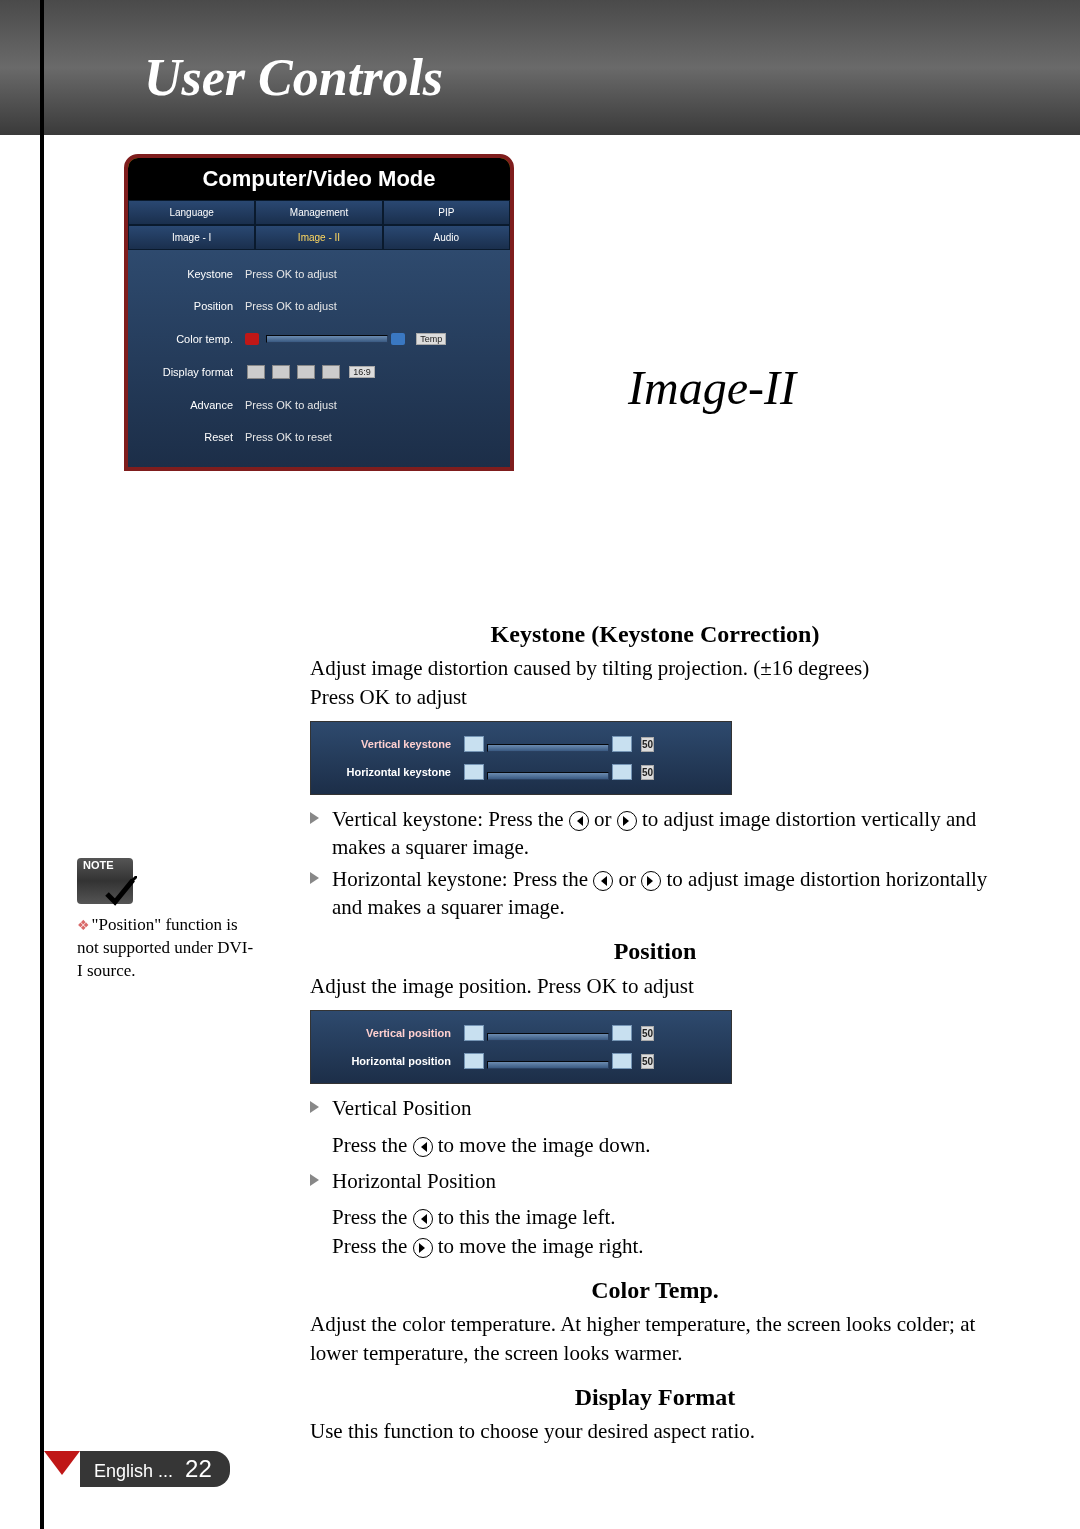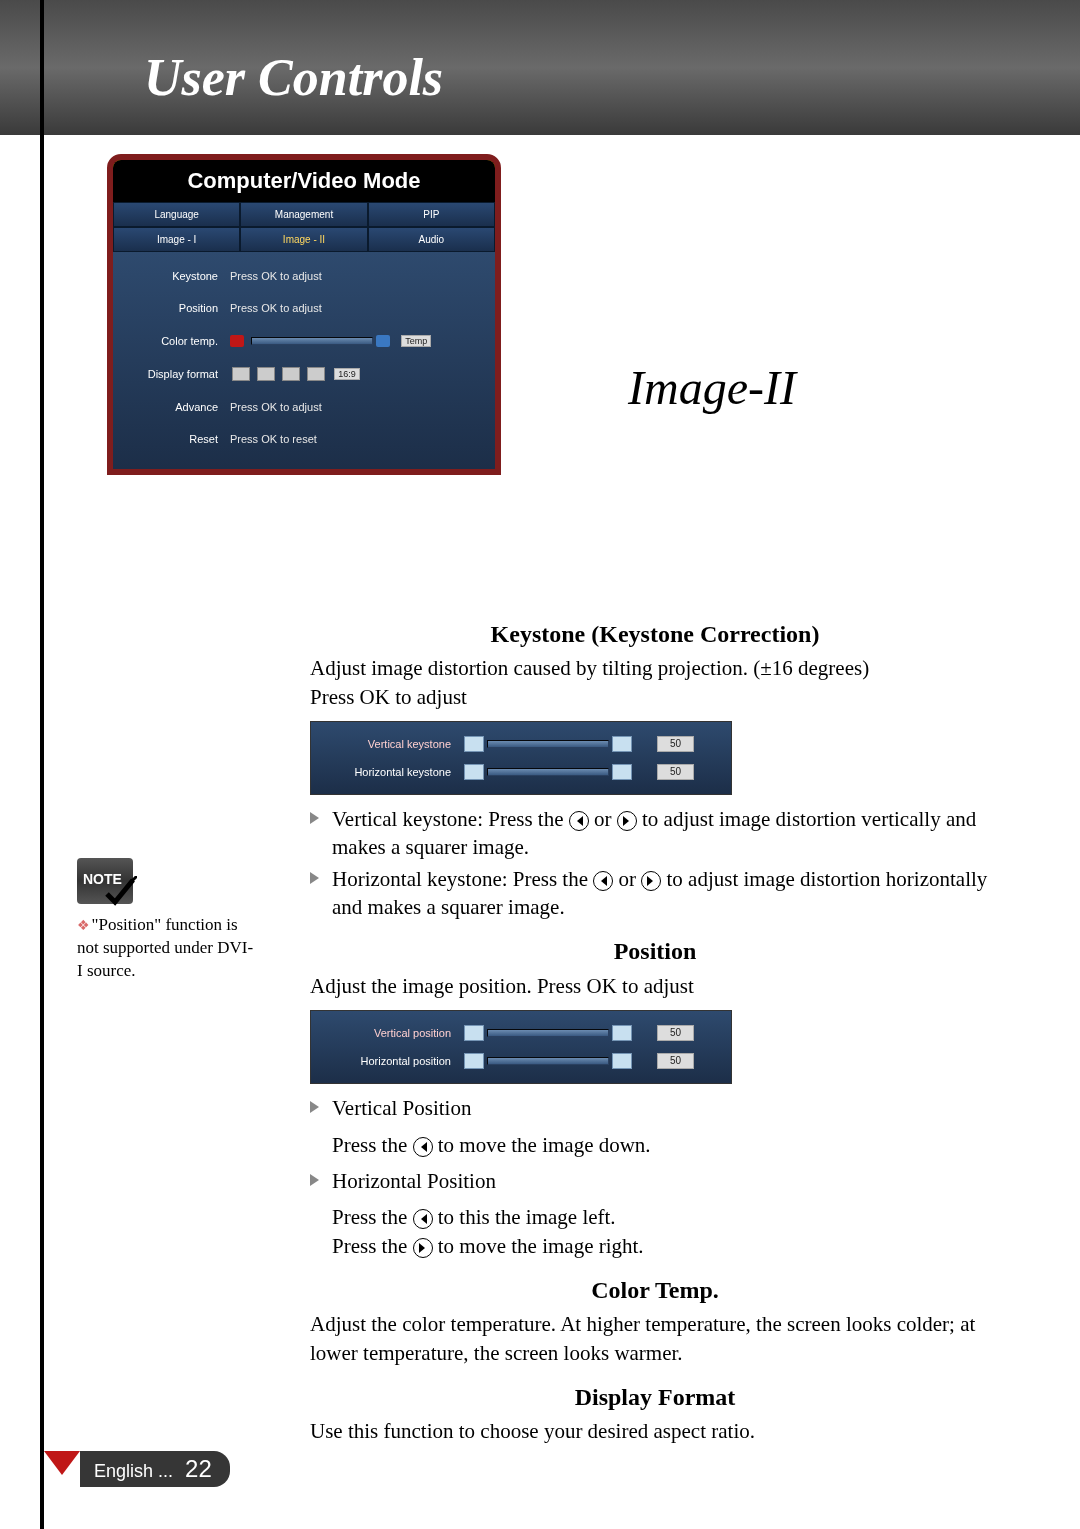--- a/index.html
+++ b/index.html
@@ -37,24 +37,24 @@
   position: absolute;
   left: 144px;
   top: 48px;
   font-style: italic;
   font-weight: bold;
   font-size: 52px;
   color: #fff;
 }
 .osd-panel {
   position: absolute;
-  left: 107px;
+  left: 124px;
   top: 154px;
   width: 382px;
-  border: 6px solid #7f1d1d;
+  border: 4px solid #7f1d1d;
   background: #eab308;
   border-radius: 14px 14px 0 0;
   overflow: hidden;
 }
 .osd-title-bar {
   background: #000;
   color: #fff;
   font-family: Arial, sans-serif;
   font-size: 22px;
   font-weight: bold;
@@ -144,47 +144,47 @@
   text-align: center;
 }
 .keystone-panel, .position-panel {
   width: 400px;
   margin: 10px 0 10px 0;
   border: 1px solid #333;
   background: linear-gradient(to bottom, #2e4a6e 0%, #1c2e48 100%);
   padding: 8px 10px;
 }
 .krow {
-  display:flex; align-items:center; padding:6px 0;
-  font-family: Arial, sans-serif; font-size:11px; color:#fff;
+  display:flex; align-items:flex-end; padding:6px 0;
+  font-family: Arial, sans-serif; font-size:11px; color:#fff;font-weight:bold;
 }
 .krow .klabel { width:130px; text-align:right; padding-right:10px; color:#ffd0d0; }
 .krow .klabel.normal { color:#fff; }
 .kicon { display:inline-block; width:18px; height:14px; background:#c8e0f0; border:1px solid #7595b5; vertical-align:middle; margin:0 3px; }
-.kval { display:inline-block; border:1px solid #aaa; background:#ddd; color:#222; font-size:10px; padding:0 12px; margin-left:22px; vertical-align:middle; }
+.kval { display:inline-block; border:1px solid #aaa; background:#ddd; color:#222; font-size:10px; padding:0 0; margin-left:6px; vertical-align:middle; }
 .bullet-list { margin: 8px 0; padding: 0; list-style: none; }
 .bullet-list li { position: relative; padding-left: 22px; margin: 3px 0; }
 .tri { position:absolute; left:0; top:7px; width:0; height:0; border-top:6px solid transparent; border-bottom:6px solid transparent; border-left:9px solid #888; }
 .circ-btn {
   display:inline-block; width:18px; height:18px; border:1.5px solid #000; border-radius:50%;
   vertical-align:middle; text-align:center; line-height:15px; font-size:10px; position:relative;
 }
 .circ-btn::after { content:''; position:absolute; top:4px; width:0; height:0; border-top:5px solid transparent; border-bottom:5px solid transparent; }
 .circ-btn.left::after { right:5px; border-right:6px solid #000; }
 .circ-btn.right::after { left:5px; border-left:6px solid #000; }
 .note-box {
   position:absolute; left:77px; top:858px; width:180px;
   font-size:17px; line-height:1.35;
 }
 .note-badge {
   display:block; width:56px; height:46px;
   background: linear-gradient(to bottom, #555 0%, #333 50%, #555 100%);
   border-radius:4px; position:relative; margin-bottom:10px;
 }
-.note-badge .nt { position:absolute; top:12px; left:6px; color:#fff; font-size:14px; font-family:Arial; font-weight:bold; }
+.note-badge .nt { position:absolute; top:0; left:6px; color:#fff; font-size:11px; font-family:Arial; font-weight:bold; }
 .note-badge svg { position:absolute; bottom:-6px; right:-4px; }
 .diamond { color:#d96a6a; font-size:14px; vertical-align:middle; margin-right:2px; }
 .page-foot {
   position:absolute; left:44px; bottom:42px;
   display:flex; align-items:center;
 }
 .foot-arrow { width:0; height:0; border-left:18px solid transparent; border-right:18px solid transparent; border-top:24px solid #c01717; margin-right:0; position:relative; top:-6px;}
 .foot-pill {
   background:#363636; color:#fff; font-family:Arial,sans-serif;
   border-radius:0 16px 16px 0; padding:4px 18px 4px 14px; display:flex; align-items:baseline; gap:12px;

